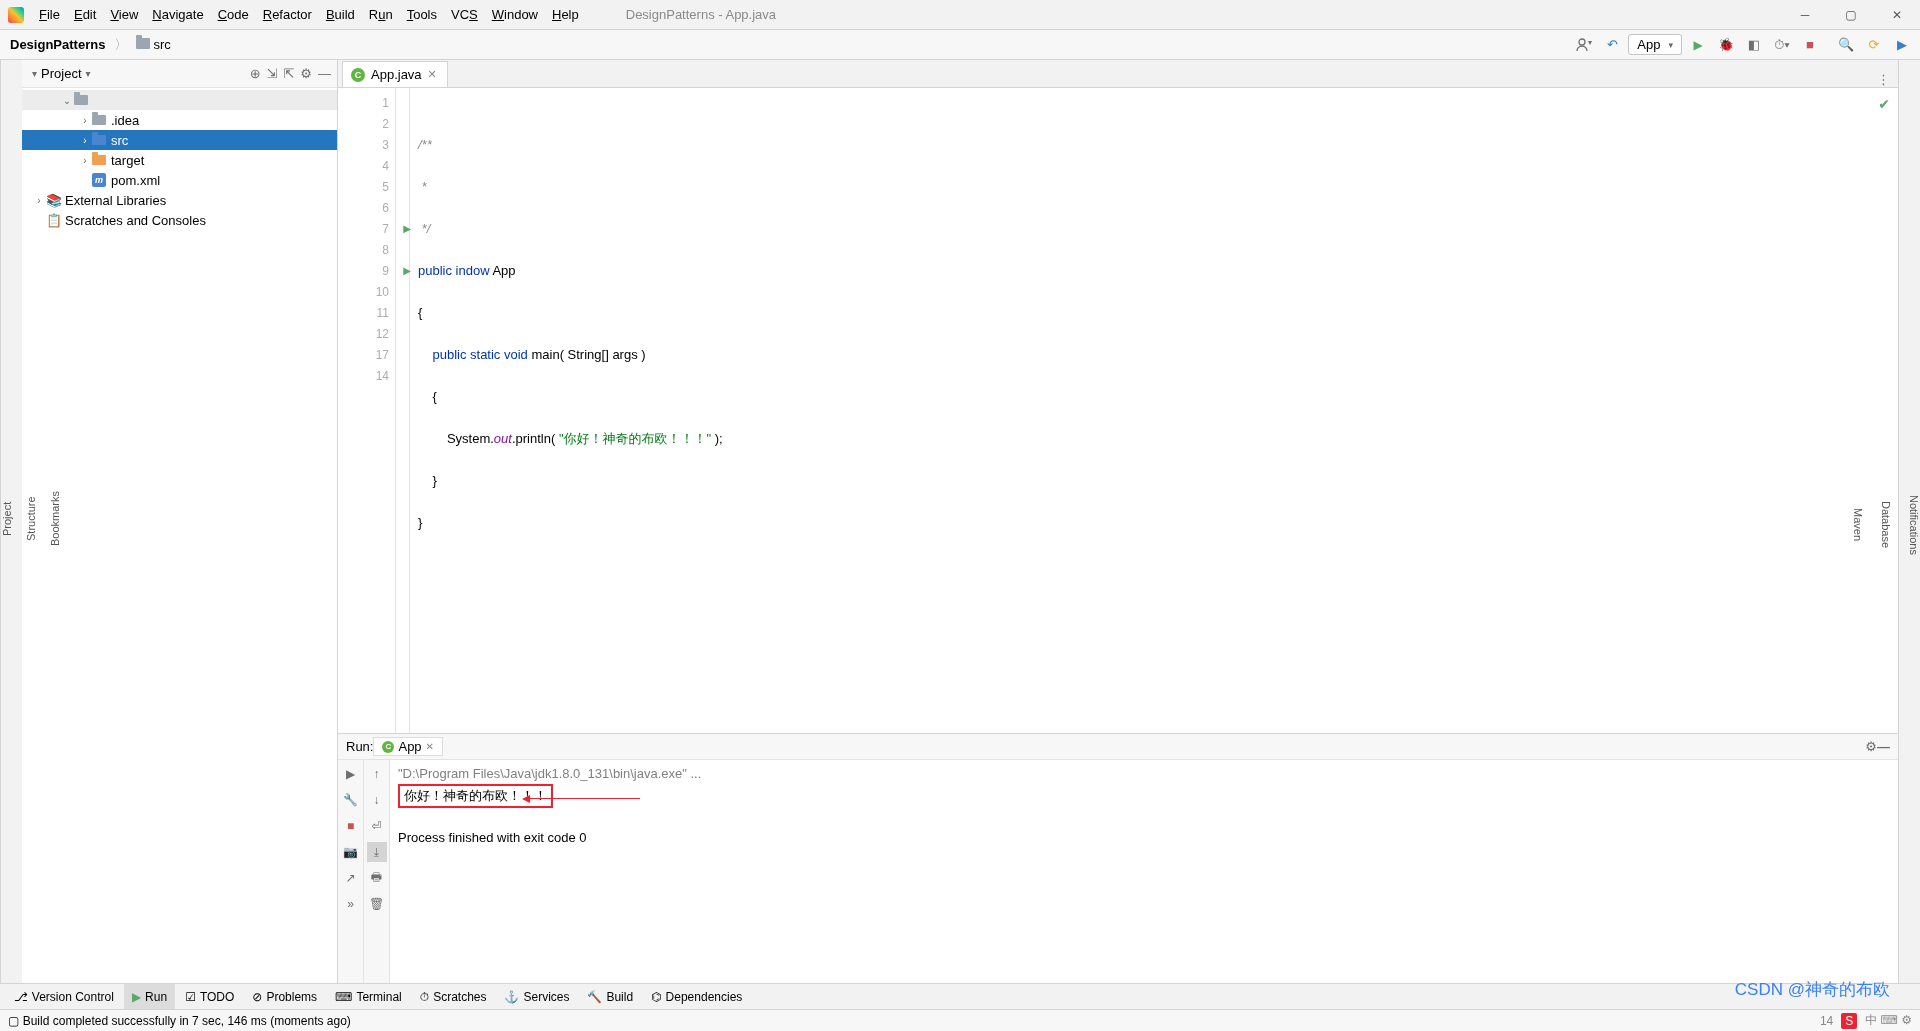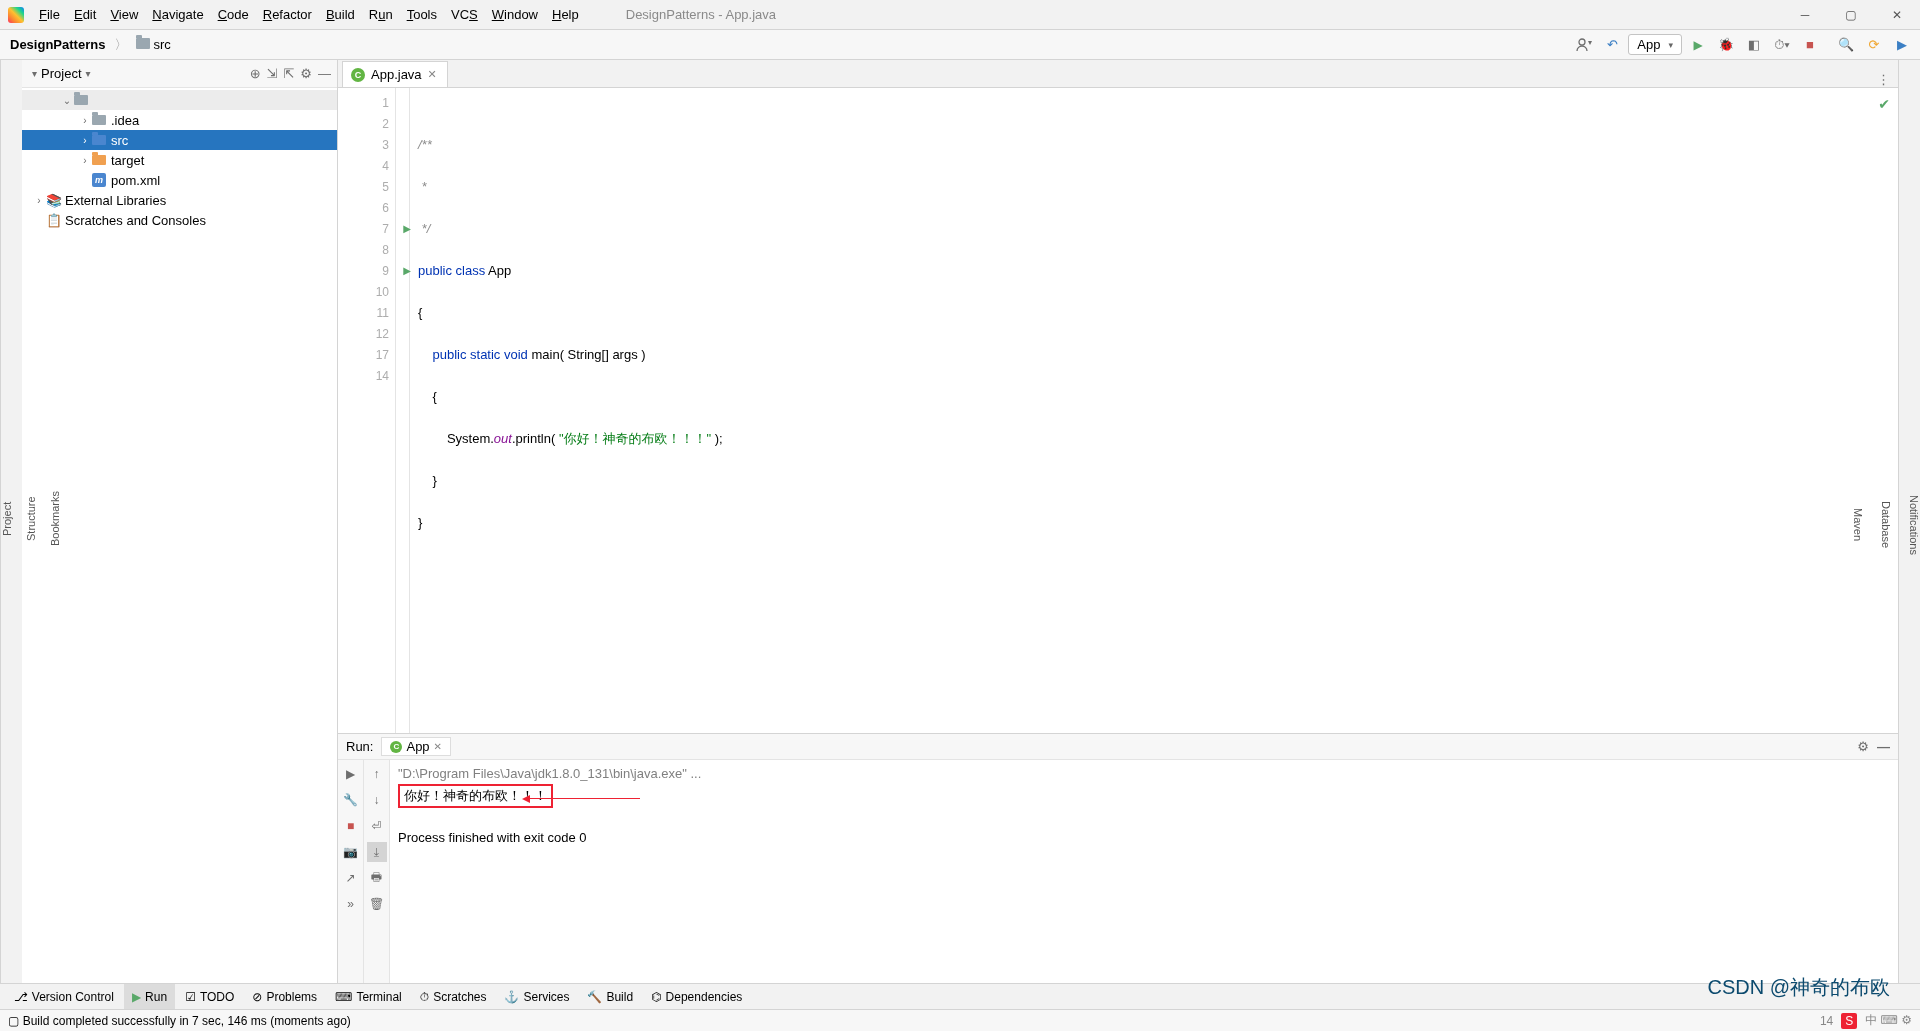--- a/index.html
+++ b/index.html
@@ -55,39 +55,39 @@
 .editor-body { flex:1; display:flex; min-height:0; position:relative; }
 .gutter { width:58px; background:#fff; border-right:1px solid #e4e4e4; display:flex; flex-direction:column; font-family:"JetBrains Mono",Consolas,monospace; font-size:12px; color:#adadad; padding-top:4px; }
 .gutter-row { height:21px; display:flex; align-items:center; justify-content:flex-end; padding-right:6px; position:relative; }
 .gutter-run { position:absolute; right:-16px; color:#59a869; font-size:10px; }
 .fold-strip { width:14px; border-right:1px solid #e4e4e4; }
 .code { flex:1; font-family:"JetBrains Mono",Consolas,monospace; font-size:13px; line-height:21px; padding:4px 0 0 8px; white-space:pre; position:relative; }
 .code .line.hl { background:#fcfaeb; }
 .kw { color:#0033b3; } .str { color:#067d17; } .doc { color:#8c8c8c; font-style:italic; } .fld { color:#871094; font-style:italic; }
 .analysis { position:absolute; top:6px; right:8px; color:#59a869; font-size:14px; }
 .run-panel { border-top:1px solid #d4d4d4; display:flex; flex-direction:column; height:250px; }
-.run-header { height:26px; display:flex; align-items:center; background:#f7f7f7; padding:0 8px; gap:8px; border-bottom:1px solid #e4e4e4; }
+.run-header { height:26px; display:flex; align-items:center; background:#f7f7f7; padding:0 8px; border-bottom:1px solid #e4e4e4; }
 .run-header .settings { margin-left:auto; color:#6e6e6e; cursor:pointer; }
 .run-header .min { color:#6e6e6e; cursor:pointer; font-weight:bold; }
 .run-body { flex:1; display:flex; }
 .run-icons-col { width:26px; background:#f7f7f7; border-right:1px solid #e4e4e4; display:flex; flex-direction:column; align-items:center; padding-top:4px; gap:6px; }
 .run-icons-col2 { width:26px; background:#f7f7f7; border-right:1px solid #e4e4e4; display:flex; flex-direction:column; align-items:center; padding-top:4px; gap:6px; }
 .ri { width:20px; height:20px; display:flex; align-items:center; justify-content:center; color:#6e6e6e; cursor:pointer; font-size:12px; }
 .console { flex:1; font-family:"JetBrains Mono",Consolas,monospace; font-size:13px; line-height:20px; padding:4px 8px; position:relative; }
 .console .cmd { color:#808080; }
 .console .output-box { display:inline-block; border:2px solid #e23; padding:0 4px; }
 .console .arrow-ann { position:absolute; top:28px; left:250px; color:#e23; }
 .console .arrow-line { display:inline-block; width:110px; height:1px; background:#e23; vertical-align:middle; }
 .console .arrow-head { display:inline-block; width:0; height:0; border-top:4px solid transparent; border-bottom:4px solid transparent; border-right:8px solid #e23; vertical-align:middle; margin-left:-118px; }
 .bottom-tabs { height:26px; display:flex; align-items:center; background:#f2f2f2; border-top:1px solid #d4d4d4; padding:0 6px; gap:2px; font-size:12px; }
 .bt { display:flex; align-items:center; gap:4px; padding:0 8px; height:100%; cursor:pointer; }
 .bt.active { background:#dcdcdc; }
 .statusbar { height:22px; display:flex; align-items:center; background:#f7f7f7; border-top:1px solid #d4d4d4; padding:0 8px; font-size:12px; }
 .statusbar .right { margin-left:auto; display:flex; align-items:center; gap:8px; color:#888; }
-.watermark { position:fixed; bottom:30px; right:30px; color:#0c4a6e; font-size:20px; pointer-events:none; }
+.watermark { position:fixed; bottom:30px; right:30px; color:#3b82f6; font-size:17px; pointer-events:none; }
 svg { overflow:visible; }
 </style>
 </head>
 <body>
 
 <div class="menubar">
   <div class="logo"></div>
   <div class="menu-item">
       <span><u>F</u>ile</span>
     </div>
@@ -281,21 +281,21 @@
         <div class="gutter-row">
             <span>14</span>
           </div>
       </div>
       <div class="fold-strip"></div>
       <div class="code">
 <div class="line"></div>
 <div class="line doc">/**</div>
 <div class="line doc"> *</div>
 <div class="line doc"> */</div>
-<div class="line"><span class="kw">public class</span><span> App</span></div>
+<div class="line"><span class="kw">public indow</span><span> App</span></div>
 <div class="line">{</div>
 <div class="line">    <span class="kw">public static void</span><span> main</span><span>( String[] args )</span></div>
 <div class="line">    {</div>
 <div class="line"><span>        System.</span><span class="fld">out</span><span>.println( </span><span class="str">"你好！神奇的布欧！！！"</span><span> );</span></div>
 <div class="line">    }</div>
 <div class="line">}</div>
 <div class="line hl"></div>
         <span class="analysis">✔</span>
       </div>
     </div>

